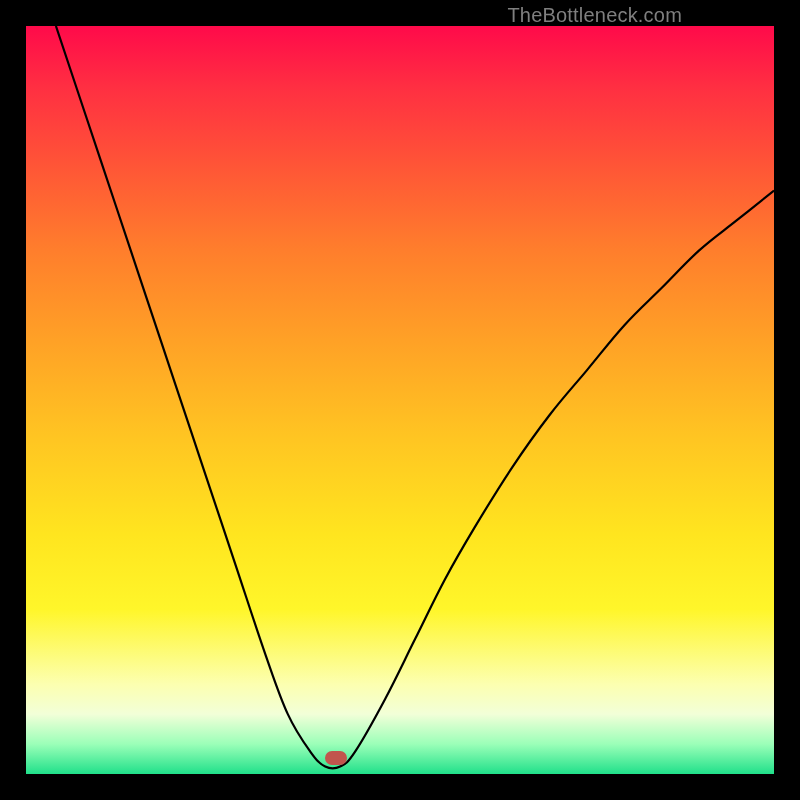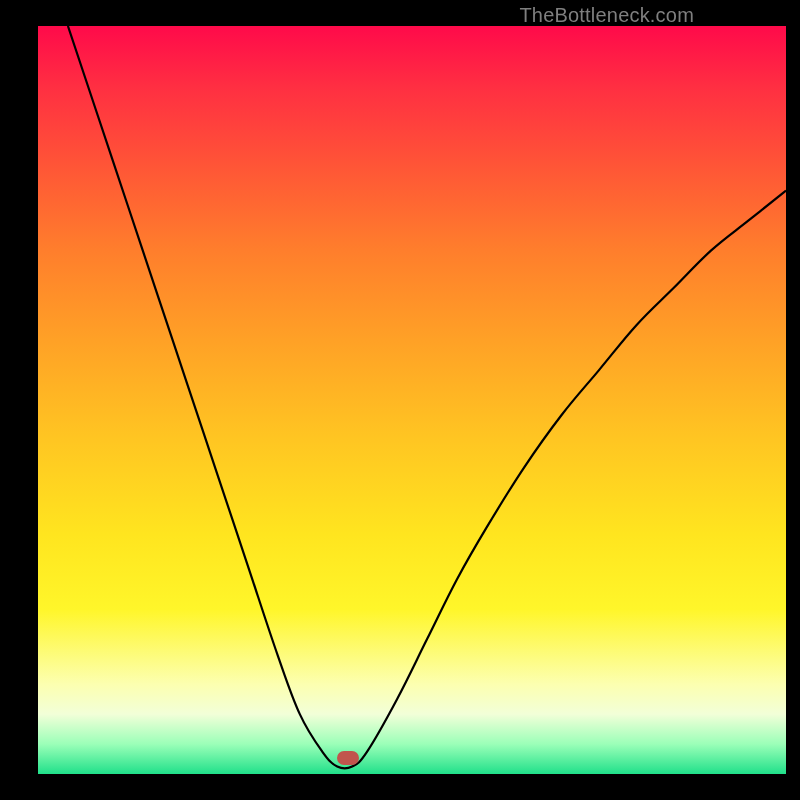--- a/index.html
+++ b/index.html
@@ -7,21 +7,21 @@
     padding: 0;
     width: 800px;
     height: 800px;
     background: #000;
     position: relative;
     font-family: Arial, Helvetica, sans-serif;
   }
   .frame {
     position: absolute;
     top: 0;
-    left: 12px;
+    left: 0;
     width: 692px;
     height: 800px;
     background: #000;
   }
   .plot-area {
     position: absolute;
     top: 26px;
     left: 26px;
     width: 748px;
     height: 748px;

